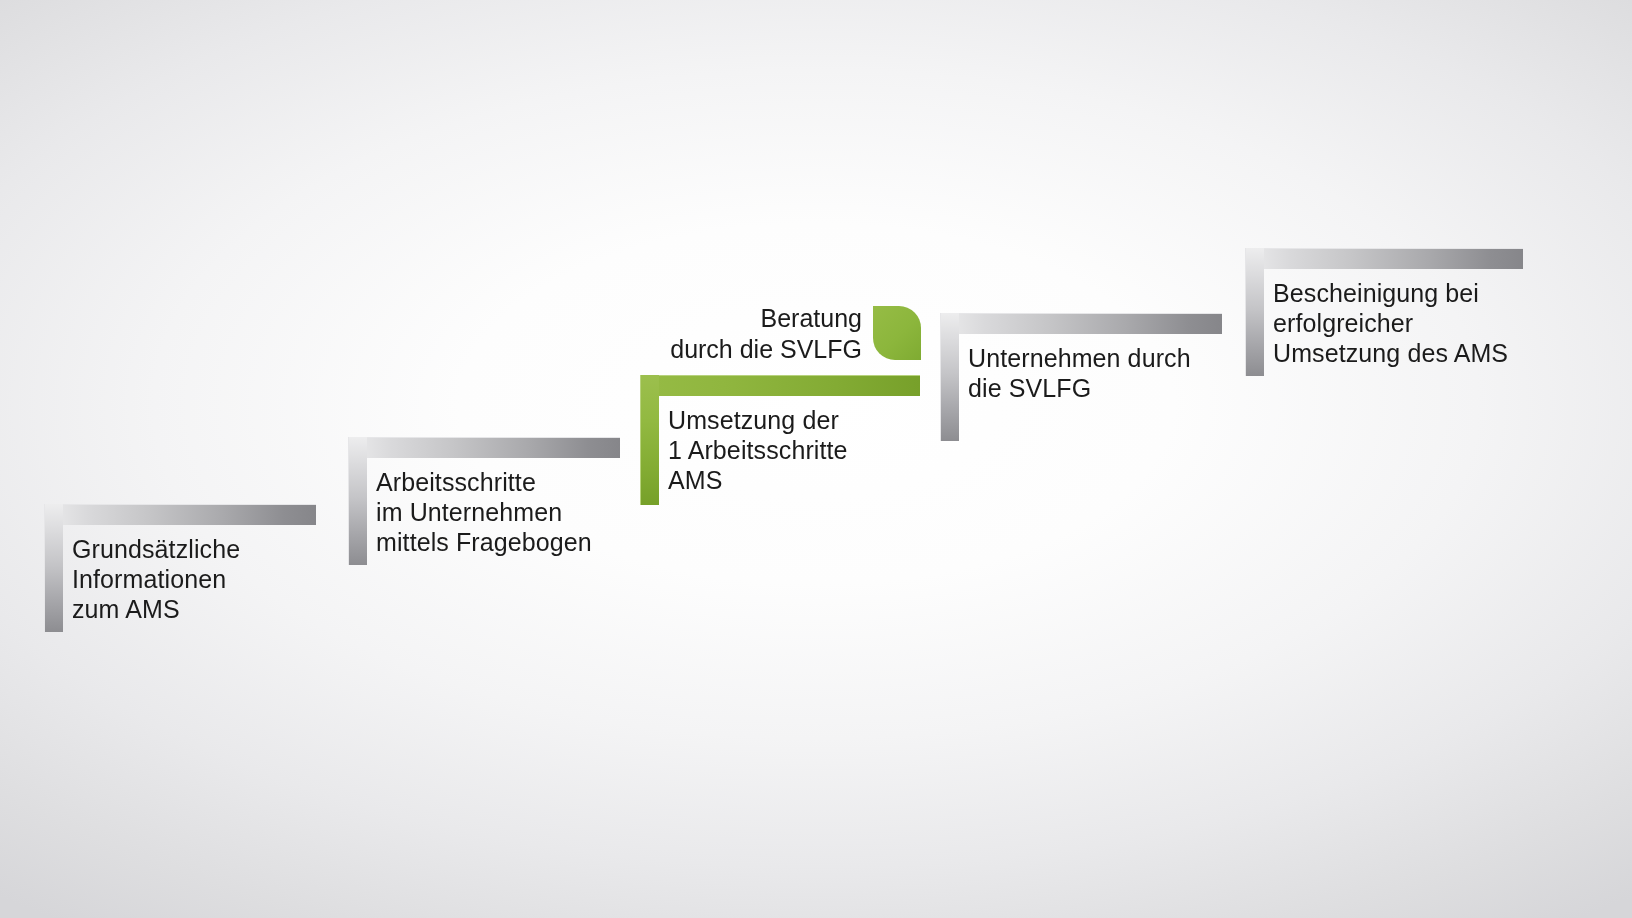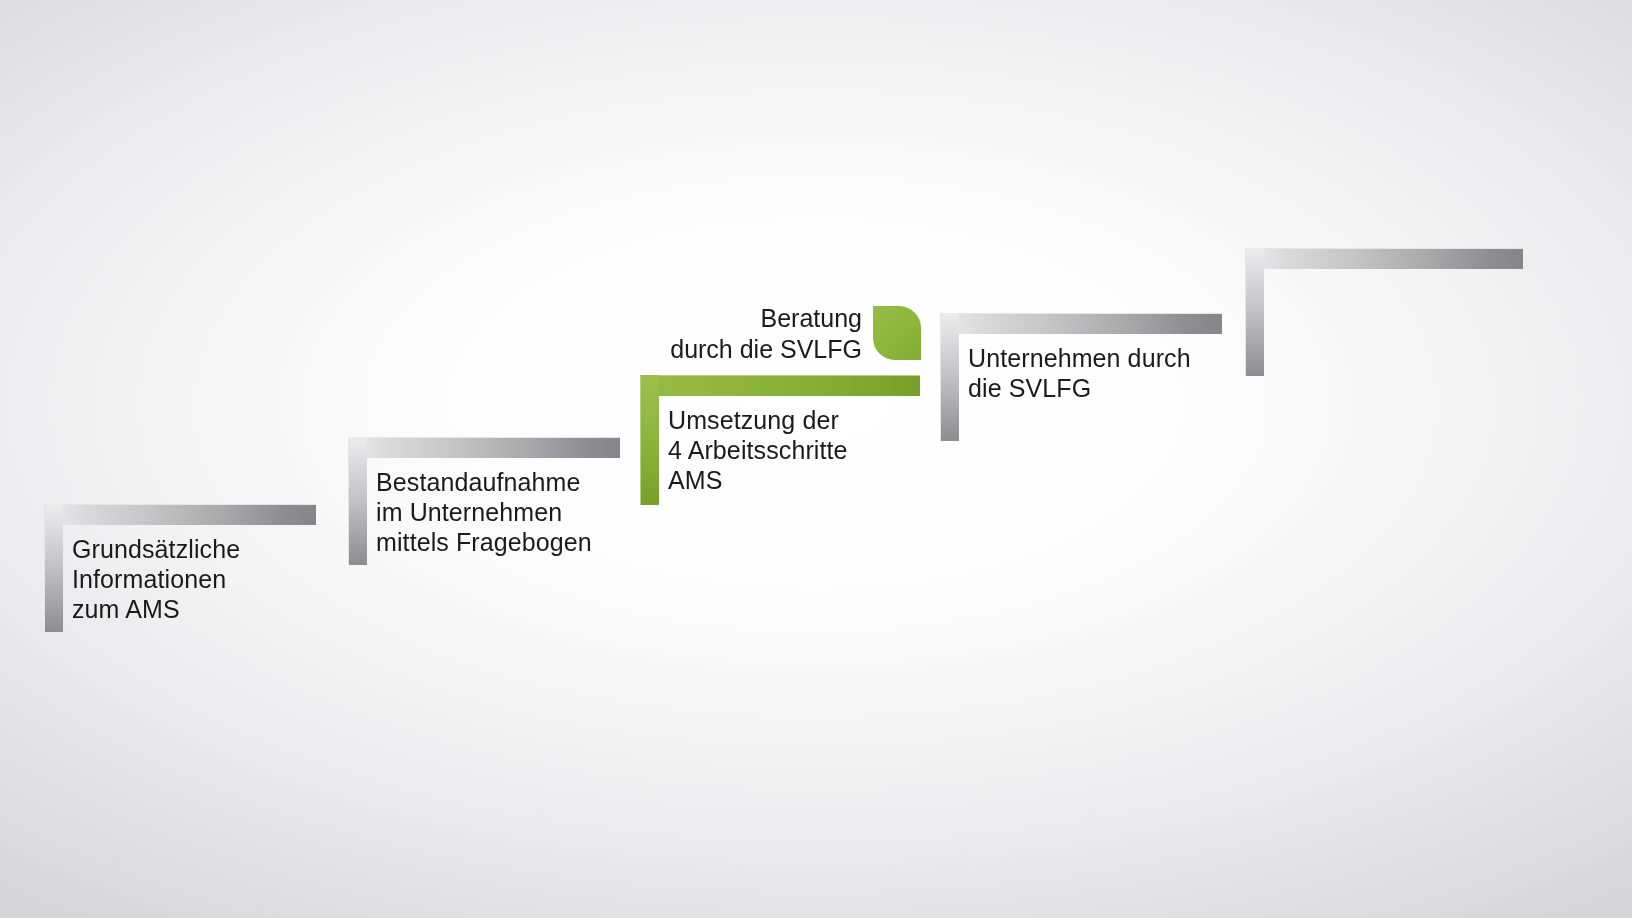--- a/index.html
+++ b/index.html
@@ -107,43 +107,46 @@
     <div class="bar-top" style="width:272px;"></div>
     <div class="bar-left" style="height:128px;"></div>
     <div class="label inside" style="width:260px;">Grundsätzliche
 Informationen
 zum AMS</div>
   </div>
 
   <div class="step grey" style="left:348px; top:437px; width:272px; height:148px;">
     <div class="bar-top" style="width:272px;"></div>
     <div class="bar-left" style="height:128px;"></div>
-    <div class="label inside" style="width:270px;">Bestandaufnahme
+    <div class="label inside" style="width:270px;">Arbeitsschritte
 im Unternehmen
 mittels Fragebogen</div>
   </div>
 
   <div class="step green" style="left:640px; top:375px; width:280px; height:150px;">
     <div class="bar-top" style="width:280px;"></div>
     <div class="bar-left" style="height:130px;"></div>
     <div class="label inside" style="width:270px;">Umsetzung der
-4 Arbeitsschritte
+1 Arbeitsschritte
 AMS</div>
   </div>
 
   <div class="step grey" style="left:940px; top:313px; width:282px; height:148px;">
     <div class="bar-top" style="width:282px;"></div>
     <div class="bar-left" style="height:128px;"></div>
     <div class="label inside" style="width:270px;">Unternehmen durch
 die SVLFG</div>
   </div>
 
   <div class="step grey" style="left:1245px; top:248px; width:278px; height:148px;">
     <div class="bar-top" style="width:278px;"></div>
     <div class="bar-left" style="height:128px;"></div>
+    <div class="label inside" style="width:280px;">Bescheinigung bei
+erfolgreicher
+Umsetzung des AMS</div>
   </div>
 
   <div class="caption" style="left:600px; top:303px; width:262px;">Beratung
 durch die SVLFG</div>
 
   <div class="leaf" style="left:873px; top:306px; width:48px; height:54px;"></div>
 
 </div>
 
 </body></html>

